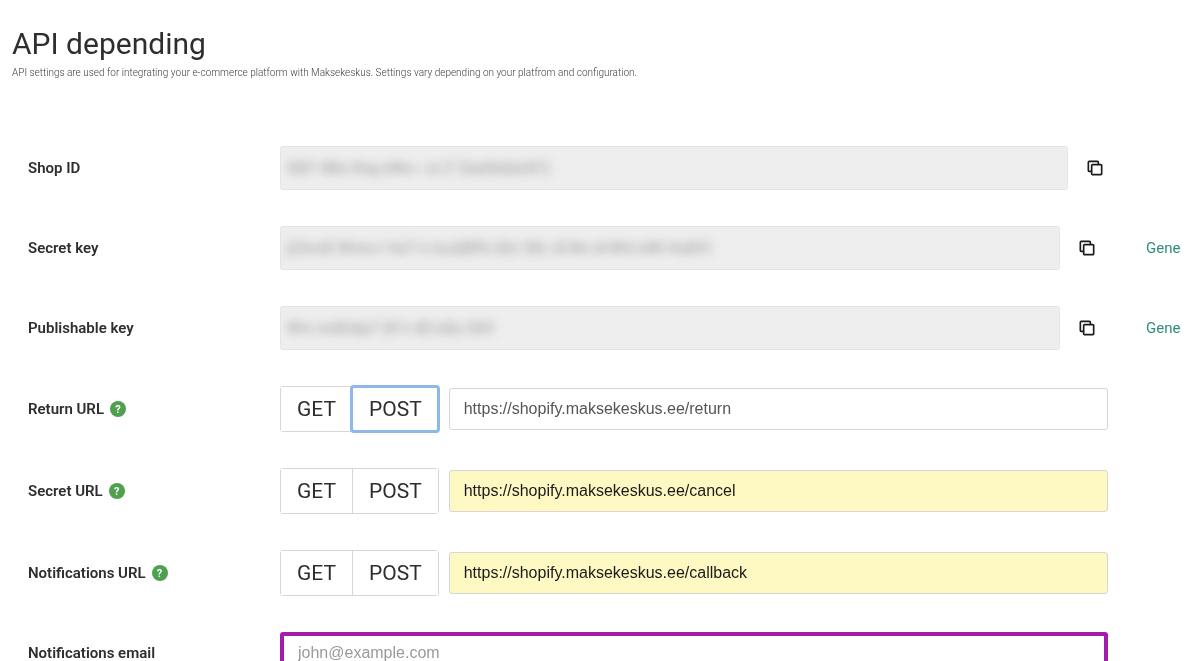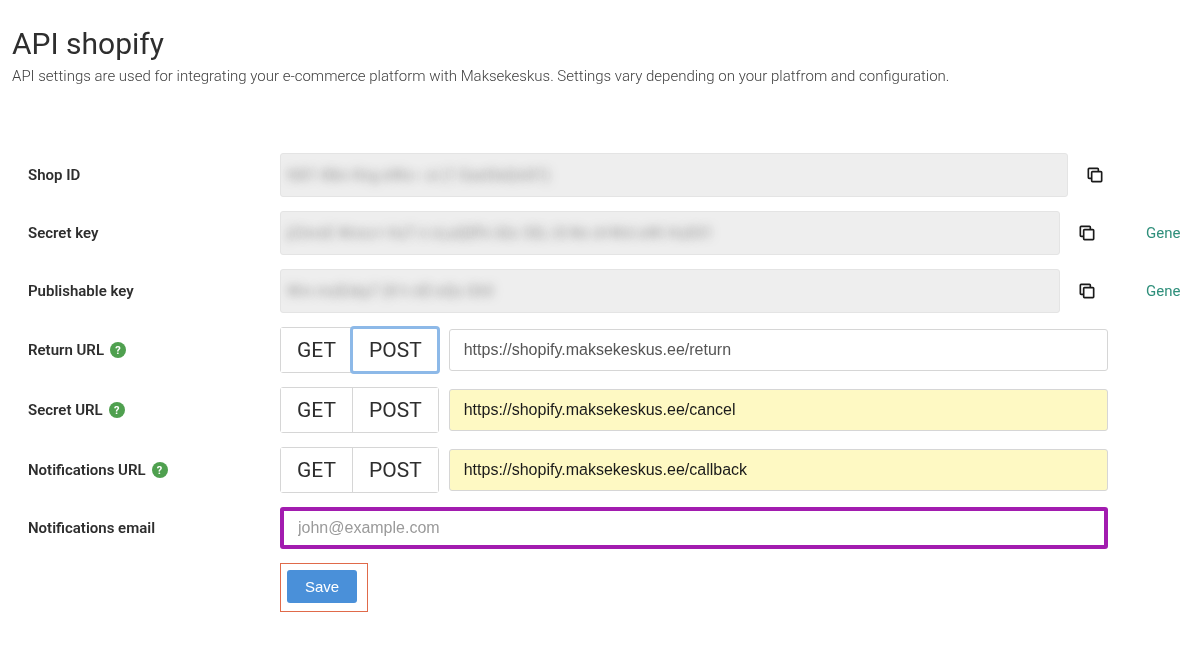--- a/index.html
+++ b/index.html
@@ -13,31 +13,31 @@
   position: relative;
 }
 .header { padding: 26px 12px 8px 12px; }
 .page-title {
   font-size: 30px;
   font-weight: 400;
   color: #2e2e2e;
   margin-bottom: 6px;
 }
 .page-subtitle {
-  font-size: 15px;
+  font-size: 10px;
   font-weight: 300;
   color: #404040;
 }
 .form-area {
   padding: 60px 0 0 0;
 }
 .row {
   display: flex;
   align-items: center;
-  margin-bottom: 14px;
+  margin-bottom: 36px;
 }
 .label-col {
   width: 280px;
   padding-left: 28px;
   font-size: 15px;
   font-weight: 600;
   color: #2e2e2e;
   display: flex;
   align-items: center;
 }
@@ -162,21 +162,21 @@
   cursor: pointer;
 }
 .content-width {
   max-width: 1108px;
 }
 </style>
 </head>
 <body>
 
 <div class="header">
-  <h1 class="page-title">API shopify</h1>
+  <h1 class="page-title">API depending</h1>
   <p class="page-subtitle">API settings are used for integrating your e-commerce platform with Maksekeskus. Settings vary depending on your platfrom and configuration.</p>
 </div>
 
 <div class="form-area">
 
   
   <div class="row content-width">
     <div class="label-col">Shop ID</div>
     <div class="field-col">
       <div class="readonly-box">

